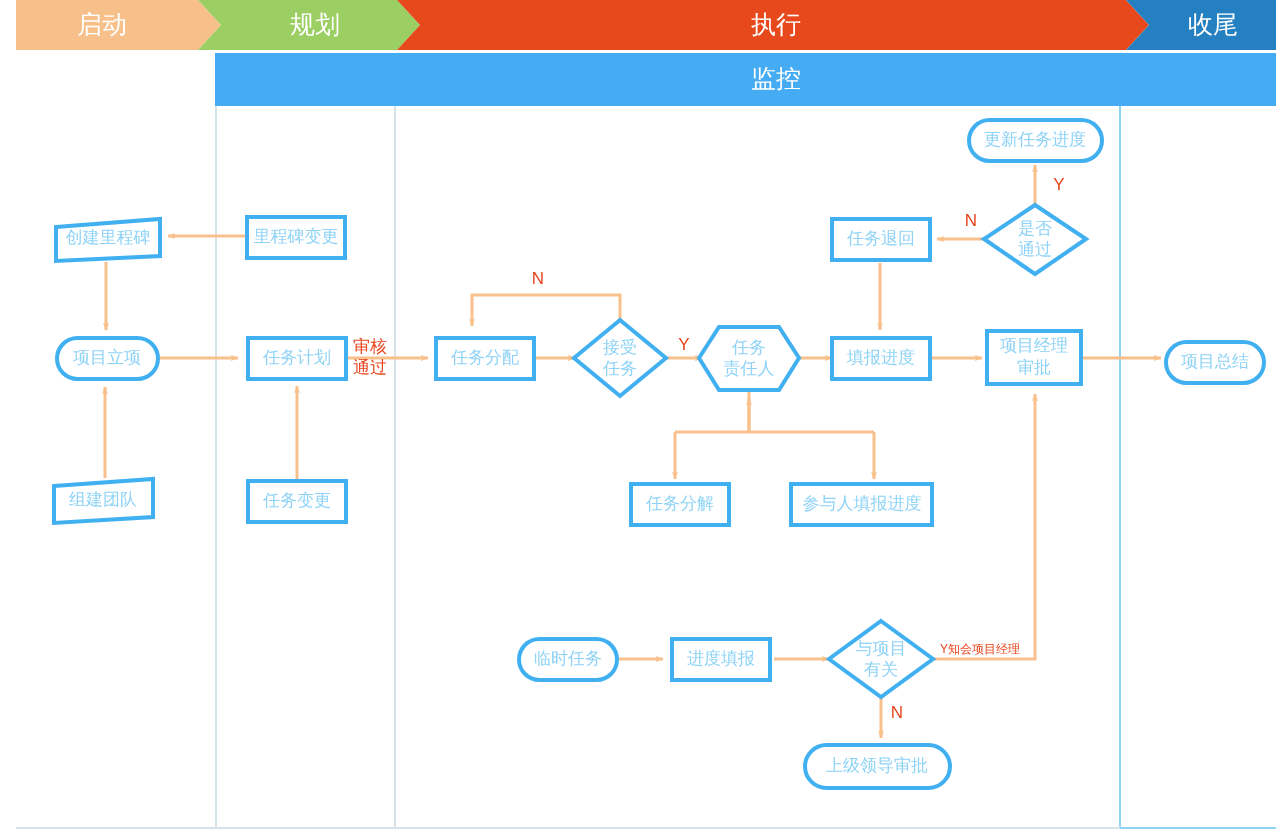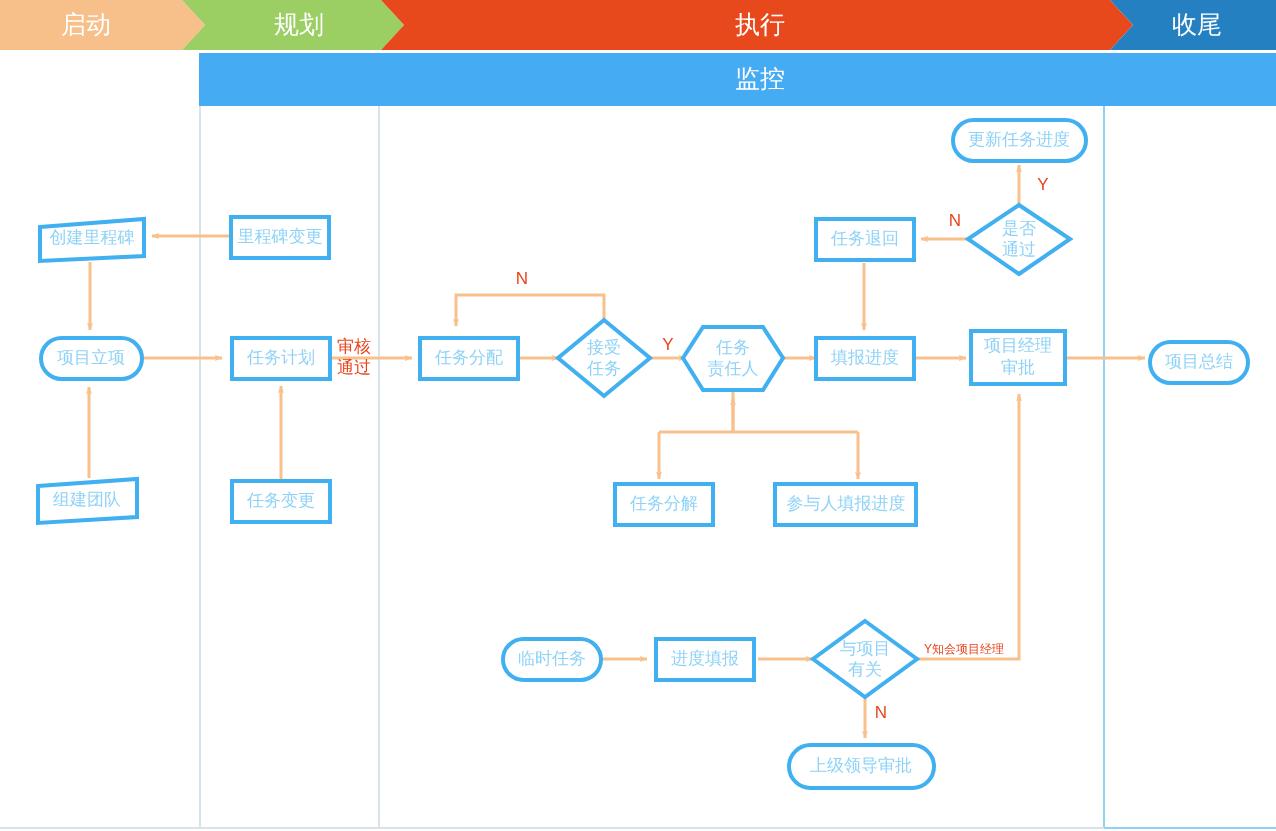--- a/index.html
+++ b/index.html
@@ -1,18 +1,18 @@
 <!DOCTYPE html>
 <html><head>
 <meta charset="utf-8">
 <style>
   html,body{margin:0;padding:0;background:#ffffff;}
   body{width:1276px;height:831px;overflow:hidden;
        font-family:"Liberation Sans","DejaVu Sans",sans-serif;}
-  #stage{position:relative;width:1168px;height:831px;}
+  #stage{position:relative;width:1168px;height:831px;margin-left:16px;}
   svg{display:block;}
   .node-text{fill:#8ed3f7;font-family:"Liberation Sans","DejaVu Sans",sans-serif;
              font-size:17px;text-anchor:middle;dominant-baseline:middle;}
   .node-shape{fill:#ffffff;stroke:#40b0f0;stroke-width:4;}
   .band-text{fill:#ffffff;font-size:25px;text-anchor:middle;dominant-baseline:middle;
              font-family:"Liberation Sans","DejaVu Sans",sans-serif;}
   .edge{stroke:#f8c18b;stroke-width:3;fill:none;}
   .edge-head{fill:#f8c18b;}
   .edge-label{fill:#e8441c;font-size:17px;text-anchor:middle;dominant-baseline:middle;
               font-family:"Liberation Sans","DejaVu Sans",sans-serif;}

